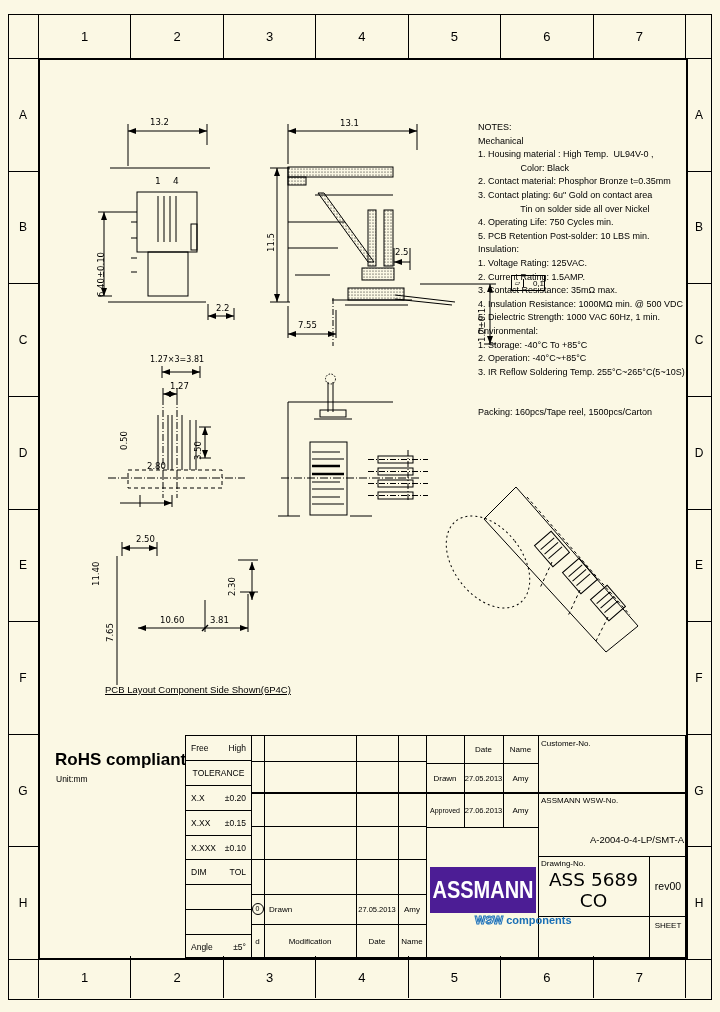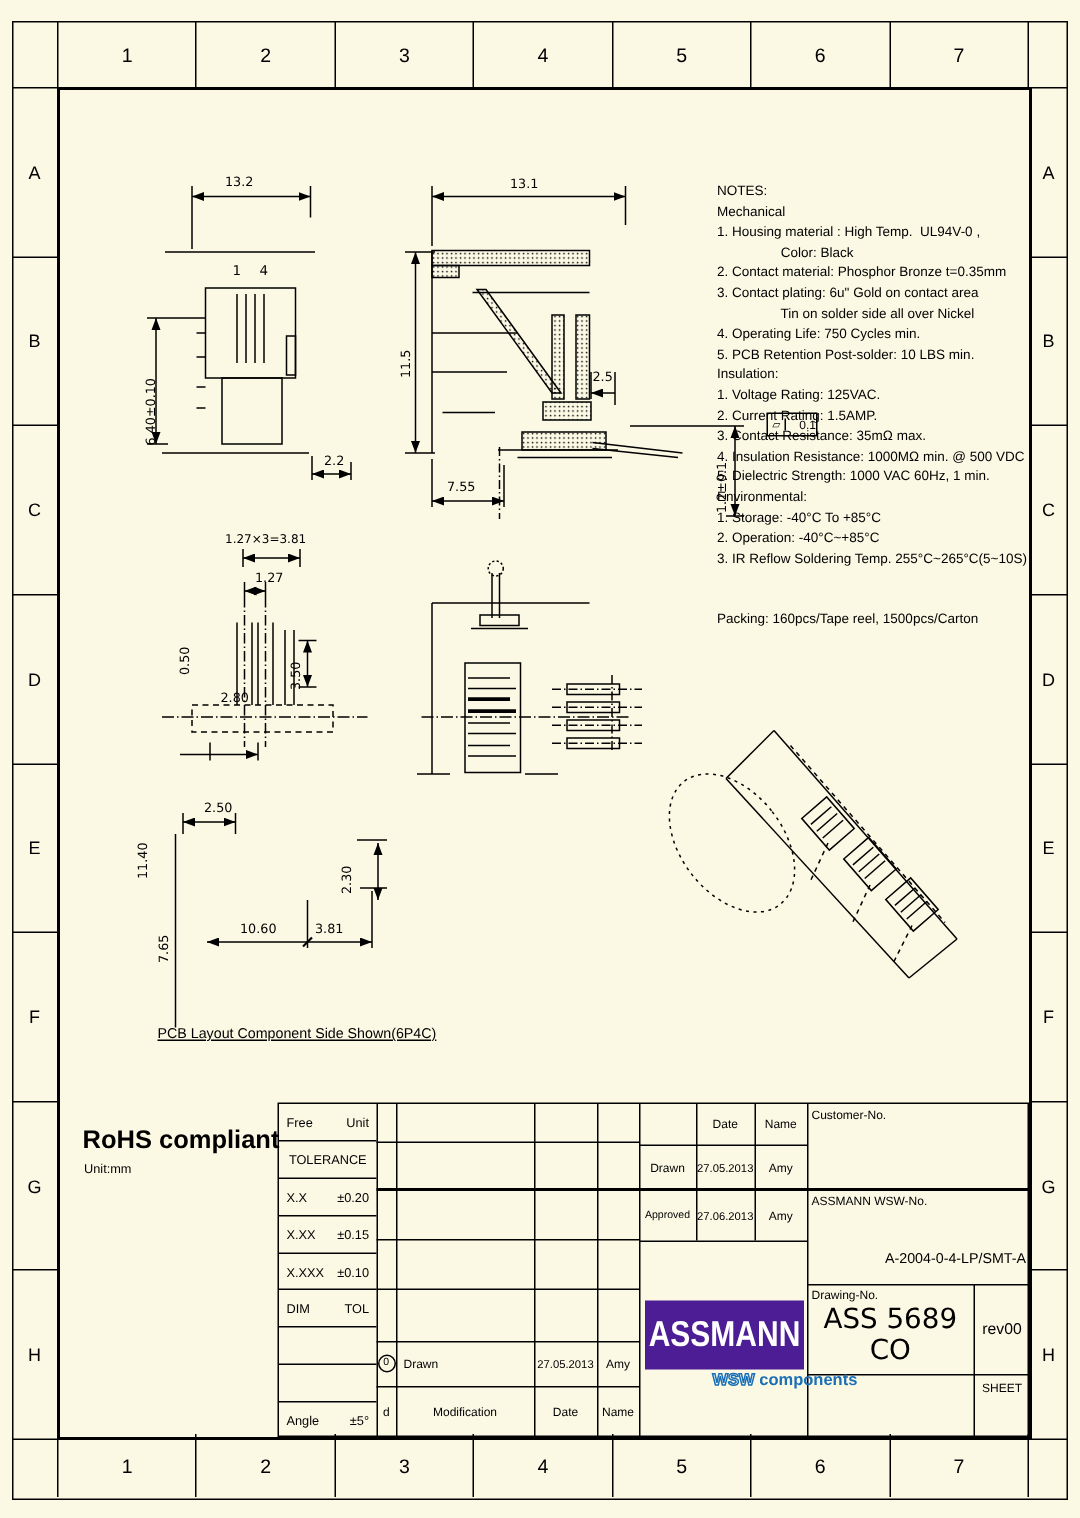--- a/index.html
+++ b/index.html
@@ -347,21 +347,21 @@
     </div>
 
   <div class="pcb-label">PCB Layout Component Side Shown(6P4C)</div>
   <div class="rohs">RoHS compliant</div>
   <div class="unit">Unit:mm</div>
 
   <div class="tblock">
     <div id="tol-body" class="tol">
         <div class="tol-row">
           <span>Free</span>
-          <span>Unit</span>
+          <span>High</span>
         </div>
         <div class="tol-row ctr">
           <span>TOLERANCE</span>
           <span></span>
         </div>
         <div class="tol-row">
           <span>X.X</span>
           <span>±0.20</span>
         </div>
         <div class="tol-row">

